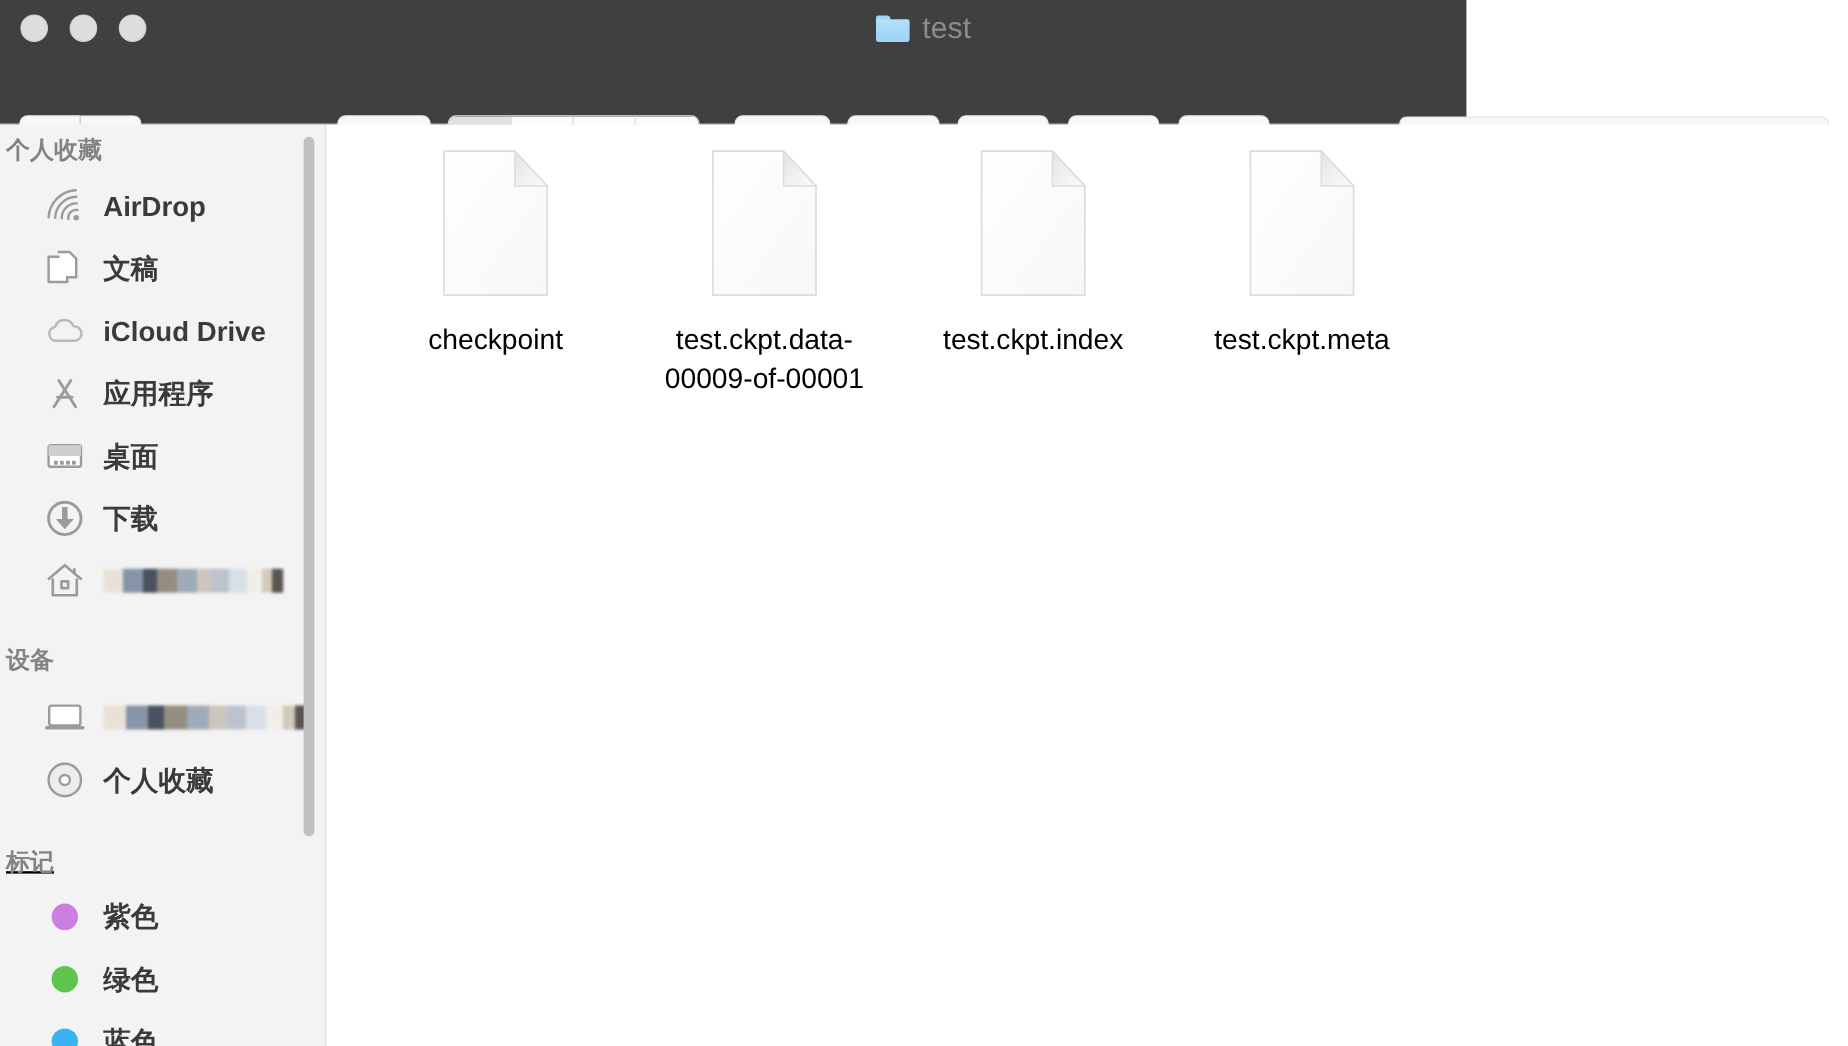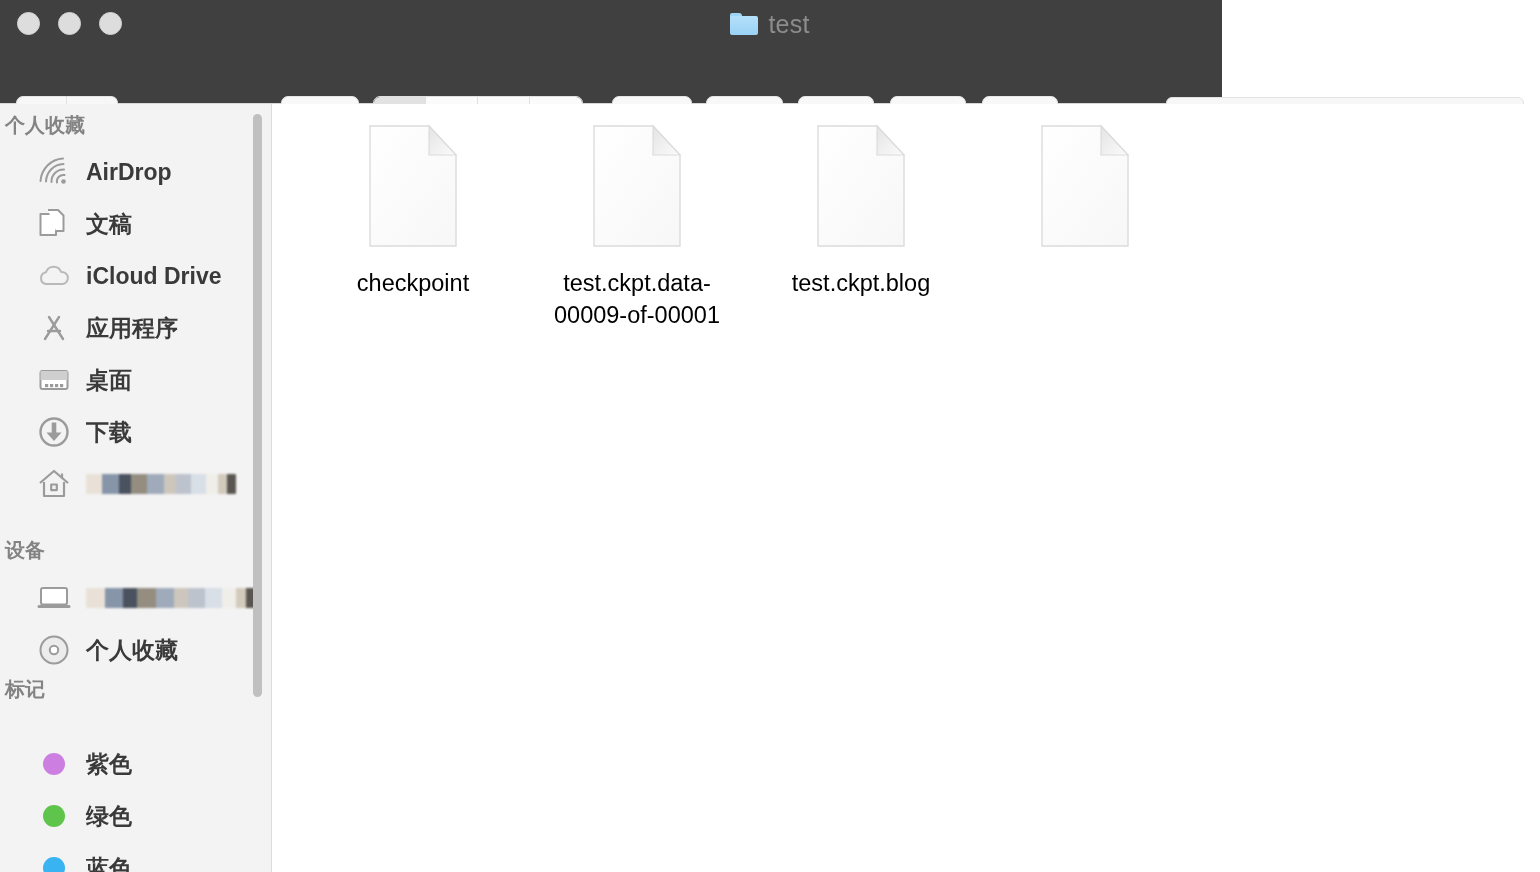--- a/index.html
+++ b/index.html
@@ -441,21 +441,21 @@
     <div class="sb-item">
       <span class="sb-ico">
         <svg width="34" height="34" viewBox="0 0 34 34">
           <circle cx="17" cy="17" r="13.5" fill="#ececec" stroke="#9b9b9b" stroke-width="2"></circle>
           <circle cx="17" cy="17" r="4.2" fill="#ffffff" stroke="#9b9b9b" stroke-width="2"></circle>
         </svg>
       </span>
       <span class="sb-label">个人收藏</span>
     </div>
 
-    <div style="height:62px;display:flex;align-items:flex-start;padding-bottom:6px;">
+    <div style="height:62px;display:flex;align-items:flex-end;padding-bottom:6px;text-decoration:underline;">
       <span class="sb-head">标记</span>
     </div>
 
     <div class="sb-item">
       <span class="sb-ico">
         <span class="dot" id="dot-purple" style="background: rgb(204, 127, 224);"></span>
       </span>
       <span class="sb-label">紫色</span>
     </div>
 
@@ -511,29 +511,30 @@
         <span class="fname">test.ckpt.data-00009-of-00001</span>
       </div>
 
       <div class="file">
         <span class="doc-ico">
           <svg width="92" height="125" viewBox="0 0 92 125">
             <path d="M3 2 L62 2 L89 31 L89 122 L3 122 Z" fill="url(#pg1)" stroke="#dcdcdc" stroke-width="1.4"></path>
             <path d="M62 2 L62 31 L89 31 Z" fill="url(#fold1)" stroke="#dcdcdc" stroke-width="1.2"></path>
           </svg>
         </span>
-        <span class="fname">test.ckpt.blog</span>
+        <span class="fname">test.ckpt.index</span>
       </div>
 
       <div class="file">
         <span class="doc-ico">
           <svg width="92" height="125" viewBox="0 0 92 125">
             <path d="M3 2 L62 2 L89 31 L89 122 L3 122 Z" fill="url(#pg1)" stroke="#dcdcdc" stroke-width="1.4"></path>
             <path d="M62 2 L62 31 L89 31 Z" fill="url(#fold1)" stroke="#dcdcdc" stroke-width="1.2"></path>
           </svg>
         </span>
+        <span class="fname">test.ckpt.meta</span>
       </div>
 
     </div>
 
   </div>
 
 </div>
 
 </body></html>

